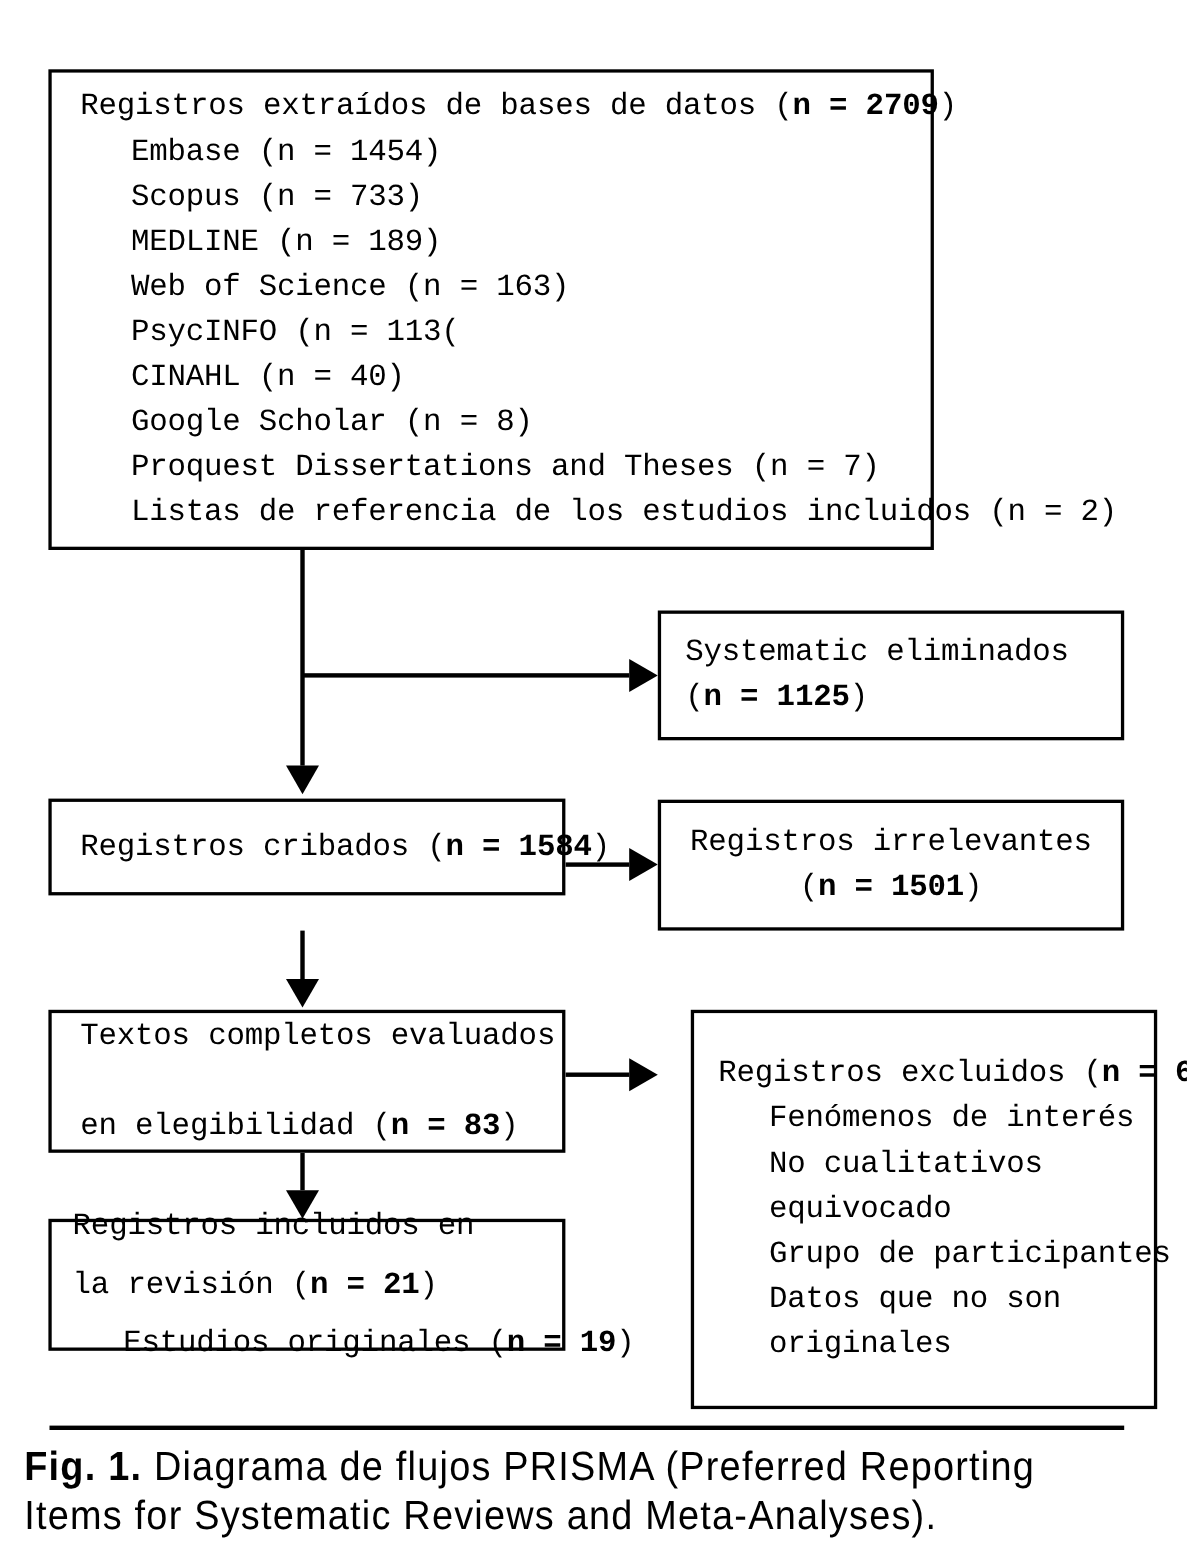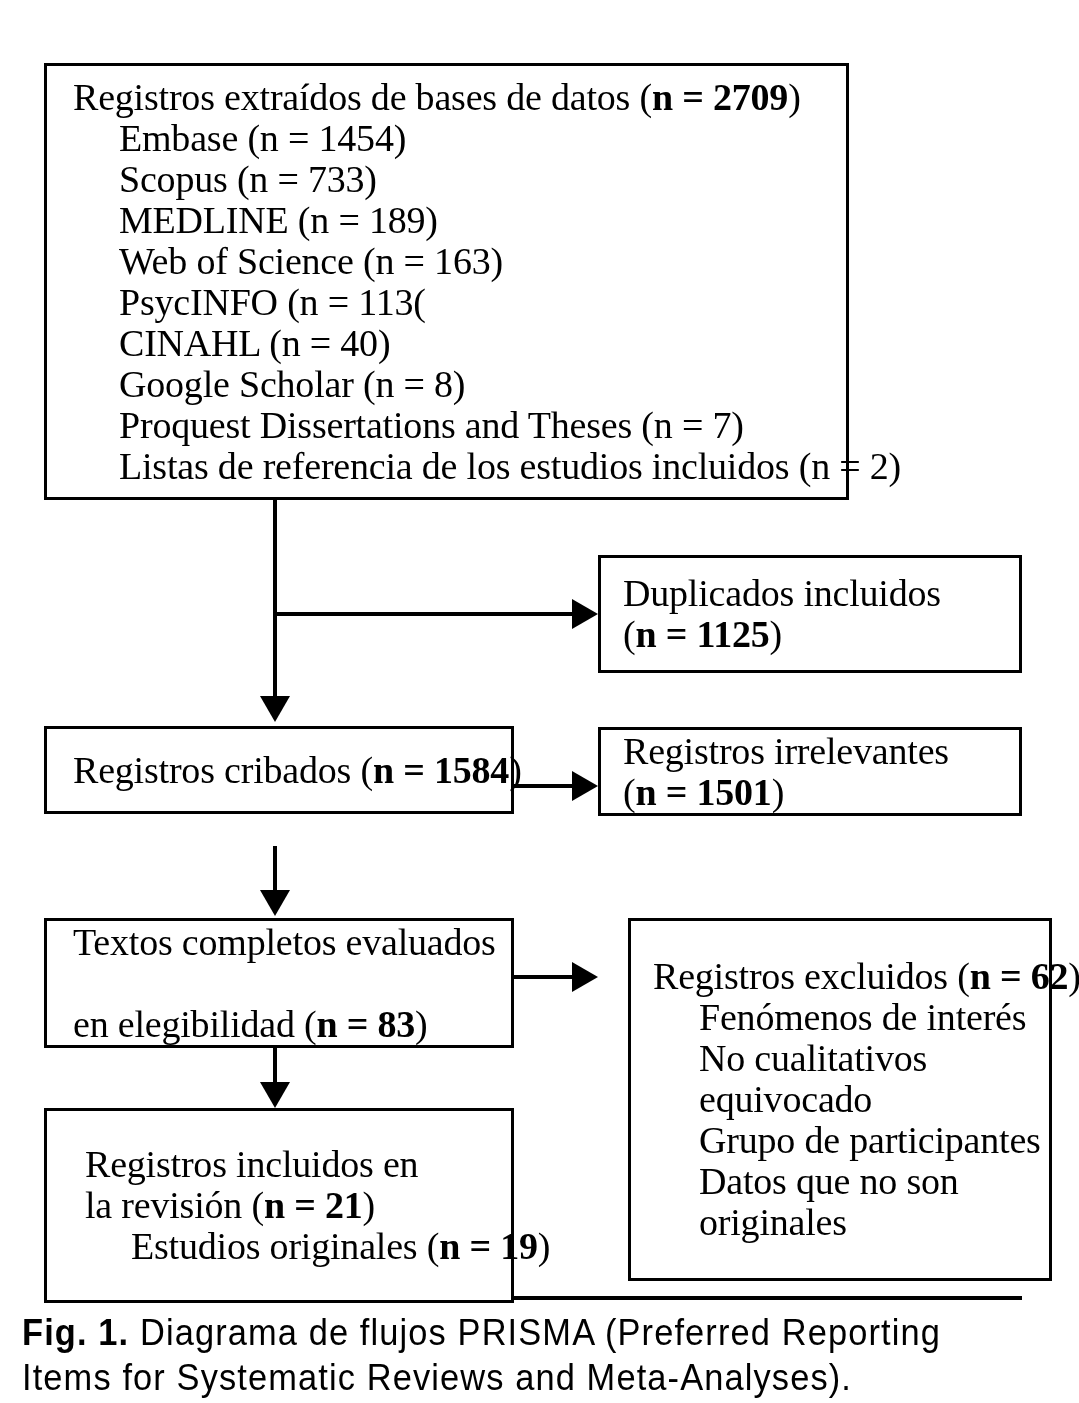--- a/index.html
+++ b/index.html
@@ -29,41 +29,41 @@
     position: absolute;
     box-sizing: border-box;
     border: 3px solid #000000;
     background: #ffffff;
     display: flex;
     flex-direction: column;
     justify-content: center;
     z-index: 3;
   }
   .box .line {
-    font-family: Liberation Serif, serif;
-    font-size: 38px;
+    font-family: Liberation Mono, monospace;
+    font-size: 28px;
     line-height: 41px;
     white-space: pre;
     letter-spacing: -0.2px;
   }
   .box .line.indent {
     padding-left: 46px;
   }
   .box .line b {
     font-weight: bold;
   }
 
   
   #box-sources   { left: 44px;  top: 63px;   width: 805px; height: 437px; padding: 0 26px; }
   #box-duplicates{ left: 598px; top: 555px;  width: 424px; height: 118px; padding: 0 22px; }
   #box-screened  { left: 44px;  top: 726px;  width: 470px; height: 88px; padding: 10px 26px; }
-  #box-irrelevant{ left: 598px; top: 727px;  width: 424px; height: 89px; padding: 0 22px; }
+  #box-irrelevant{ left: 598px; top: 727px;  width: 424px; height: 119px; padding: 0 22px; align-items: center; }
   #box-fulltext  { left: 44px;  top: 918px;  width: 470px; height: 130px; padding: 0 26px; gap: 41px; }
   #box-excluded  { left: 628px; top: 918px;  width: 424px; height: 363px; padding: 0 22px; }
-  #box-included  { left: 44px;  top: 1108px; width: 470px; height: 195px; padding: 0 38px; }
+  #box-included  { left: 44px;  top: 1108px; width: 470px; height: 120px; padding: 0 19px; gap: 12px; }
 
   
   .conn {
     position: absolute;
     background: #000000;
     z-index: 2;
   }
   .vline { width: 4px; }
   .hline { height: 4px; }
 
@@ -131,21 +131,21 @@
     <div class="line indent">Listas de referencia de los estudios incluidos (n = 2)</div>
   </div>
 
   <div class="conn vline" style="left:273px; top:500px; width:4px; height:196px;"></div>
   <div class="arrow-down" style="left:260px; top:696px;"></div>
 
   <div class="conn hline" style="left:275px; top:612px; width:297px; height:4px;"></div>
   <div class="arrow-right" style="left:572px; top:599px;"></div>
 
   <div class="box" id="box-duplicates">
-    <div class="line">Duplicados incluidos</div>
+    <div class="line">Systematic eliminados</div>
     <div class="line"><span>(</span><b>n = 1125</b><span>)</span></div>
   </div>
 
   <div class="box" id="box-screened">
     <div class="line"><span>Registros cribados (</span><b>n = 1584</b><span>)</span></div>
   </div>
 
   <div class="conn hline" style="left:514px; top:784px; width:58px; height:4px;"></div>
   <div class="arrow-right" style="left:572px; top:771px;"></div>
 

